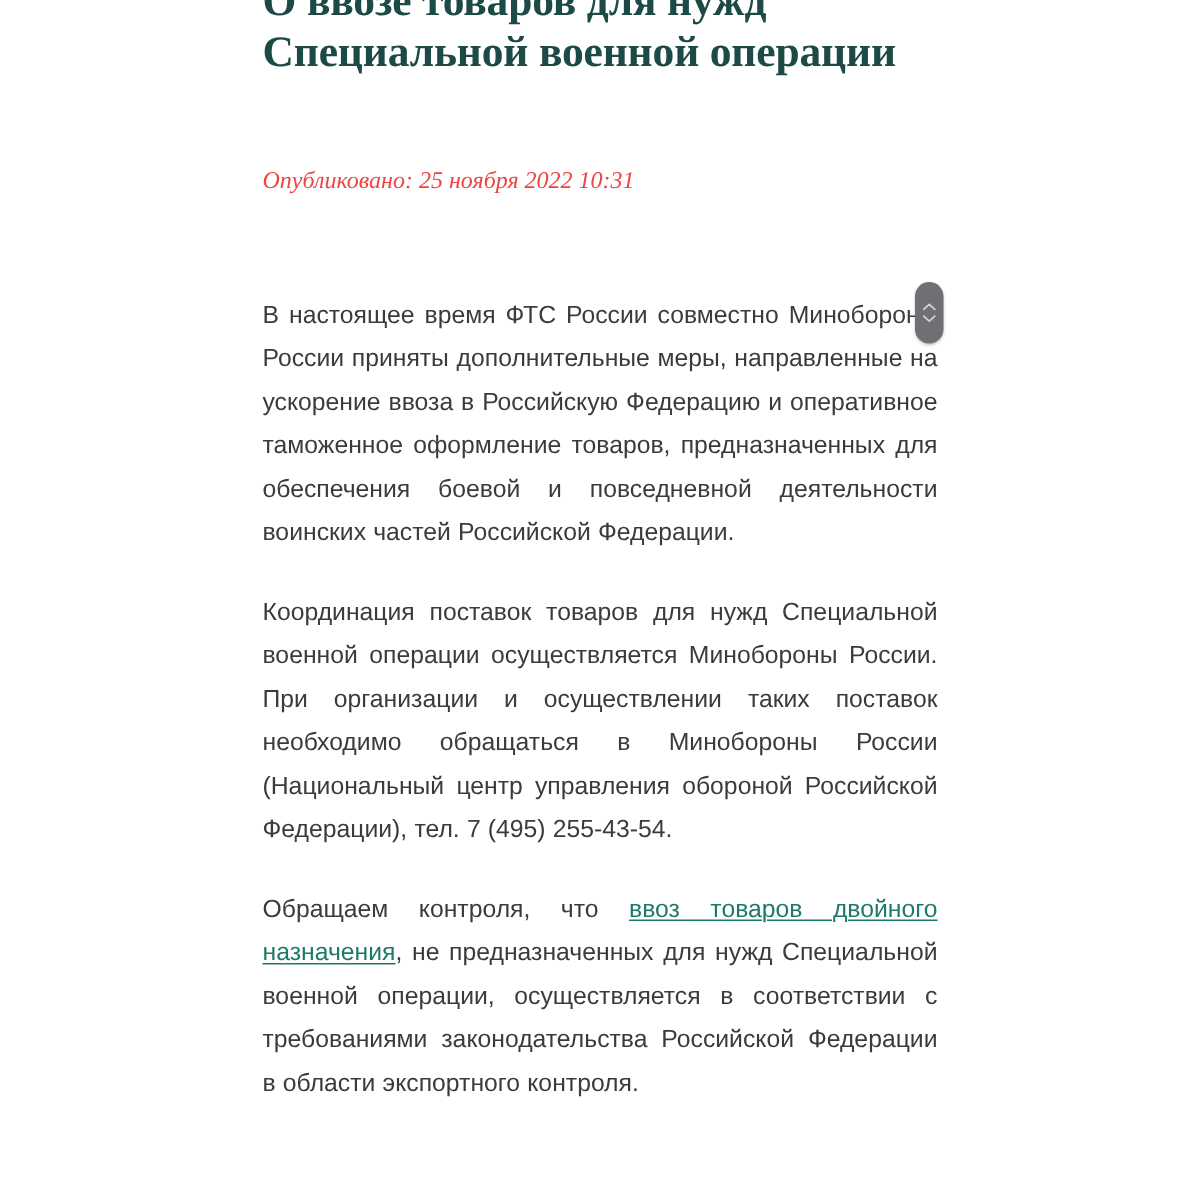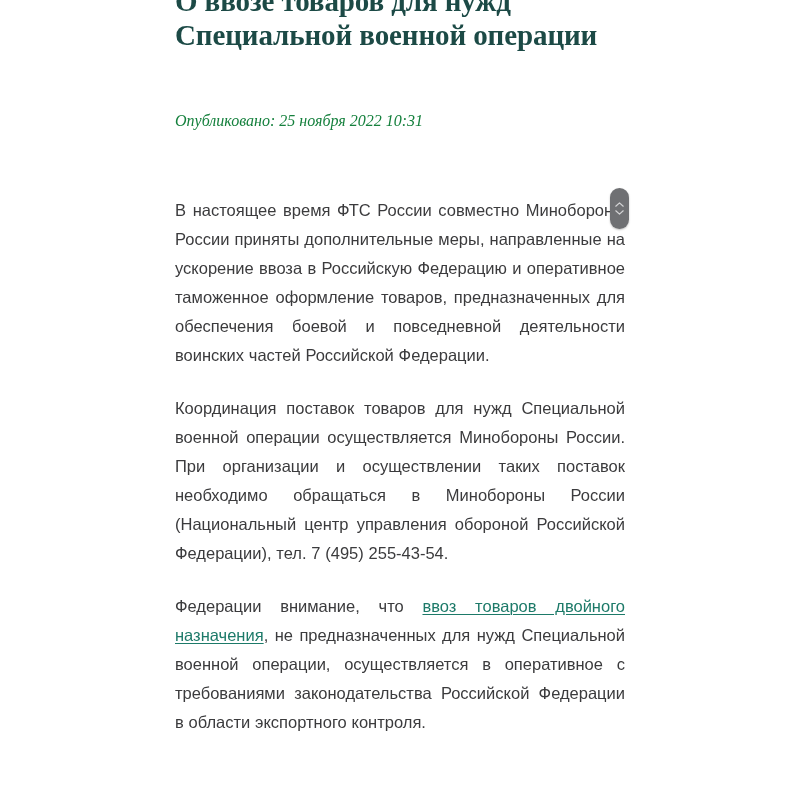--- a/index.html
+++ b/index.html
@@ -55,21 +55,21 @@
 
   
   .published {
     position: absolute;
     left: 0;
     top: 111px;
     font-family: "Liberation Serif", serif;
     font-style: italic;
     font-size: 16px;
     line-height: 20px;
-    color: #15803d;
+    color: #ef4444;
     white-space: nowrap;
   }
 
   
   .body-block {
     position: absolute;
     left: 0;
     top: 196px;
     width: 450px;
   }
@@ -128,21 +128,21 @@
     </div>
 
     <div class="published">Опубликовано: 25 ноября 2022 10:31</div>
 
     <div class="body-block">
 
       <p class="para">В настоящее время ФТС России совместно Минобороны России приняты дополнительные меры, направленные на ускорение ввоза в Российскую Федерацию и оперативное таможенное оформление товаров, предназначенных для обеспечения боевой и повседневной деятельности воинских частей Российской Федерации.</p>
 
       <p class="para">Координация поставок товаров для нужд Специальной военной операции осуществляется Минобороны России. При организации и осуществлении таких поставок необходимо обращаться в Минобороны России (Национальный центр управления обороной Российской Федерации), тел. 7 (495) 255-43-54.</p>
 
-      <p class="para"><span>Федерации внимание, что </span><a class="inline-link" href="#">ввоз товаров двойного назначения</a><span>, не предназначенных для нужд Специальной военной операции, осуществляется в оперативное с требованиями законодательства Российской Федерации в области экспортного контроля.</span></p>
+      <p class="para"><span>Обращаем контроля, что </span><a class="inline-link" href="#">ввоз товаров двойного назначения</a><span>, не предназначенных для нужд Специальной военной операции, осуществляется в соответствии с требованиями законодательства Российской Федерации в области экспортного контроля.</span></p>
 
     </div>
   </div>
 
   <div class="scroll-pill">
     <span class="chev">
       <svg width="9" height="5" viewBox="0 0 9 5" xmlns="http://www.w3.org/2000/svg">
         <path d="M0.8 4.2 L4.5 0.9 L8.2 4.2" fill="none" stroke="#dcdcde" stroke-width="1.2" stroke-linecap="round" stroke-linejoin="round"></path>
       </svg>
     </span>

